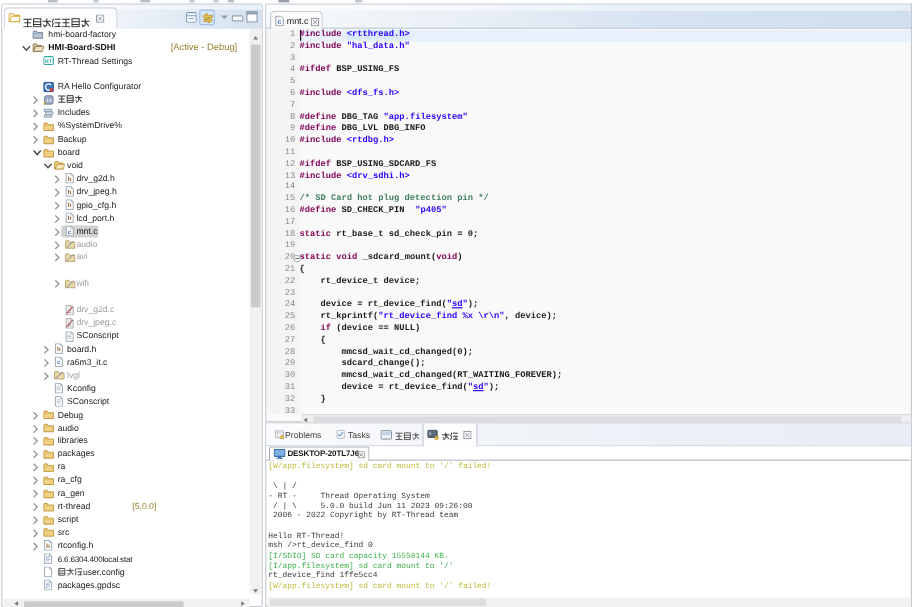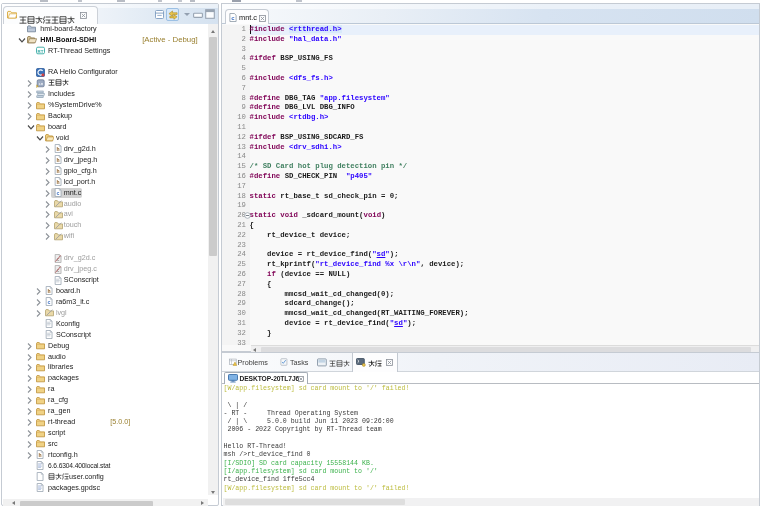--- a/index.html
+++ b/index.html
@@ -335,32 +335,20 @@
         <span style="position:absolute;left:43px;top:0">
           <svg class="blk" width="5" height="9" viewBox="0 0 5 9" style="margin-top:1px">
             <path d="M1,1.5 L4,4.5 L1,7.5" fill="none" stroke="#8e9399" stroke-width="1.1"></path>
           </svg>
         </span>
         <span style="position:absolute;left:52px;top:0.5px"><span class="ic"><svg width="9" height="9" viewBox="0 0 9 9">
               <path d="M0.5,2.2 L0.5,7.8 L8.5,7.8 L8.5,2.9 L4.2,2.9 L3.3,1.6 L1,1.6 Z" fill="#ead9a8" stroke="#b3a26e" stroke-width="0.8"></path>
               <path d="M1.5,7.4 L7.4,1.8" stroke="#a0a0a0" stroke-width="0.9"></path>
             </svg></span></span>
         <span class="tl gray" style="position:absolute;left:61.7px;top:0">avi</span>
-      </div>
-<div class="trow" style="top:196.3px">
-        <span style="position:absolute;left:43px;top:0">
-          <svg class="blk" width="5" height="9" viewBox="0 0 5 9" style="margin-top:1px">
-            <path d="M1,1.5 L4,4.5 L1,7.5" fill="none" stroke="#8e9399" stroke-width="1.1"></path>
-          </svg>
-        </span>
-        <span style="position:absolute;left:52px;top:0.5px"><span class="ic"><svg width="9" height="9" viewBox="0 0 9 9">
-              <path d="M0.5,2.2 L0.5,7.8 L8.5,7.8 L8.5,2.9 L4.2,2.9 L3.3,1.6 L1,1.6 Z" fill="#ead9a8" stroke="#b3a26e" stroke-width="0.8"></path>
-              <path d="M1.5,7.4 L7.4,1.8" stroke="#a0a0a0" stroke-width="0.9"></path>
-            </svg></span></span>
-        <span class="tl gray" style="position:absolute;left:61.7px;top:0">touch</span>
       </div>
 <div class="trow" style="top:207.3px">
         <span style="position:absolute;left:43px;top:0">
           <svg class="blk" width="5" height="9" viewBox="0 0 5 9" style="margin-top:1px">
             <path d="M1,1.5 L4,4.5 L1,7.5" fill="none" stroke="#8e9399" stroke-width="1.1"></path>
           </svg>
         </span>
         <span style="position:absolute;left:52px;top:0.5px"><span class="ic"><svg width="9" height="9" viewBox="0 0 9 9">
               <path d="M0.5,2.2 L0.5,7.8 L8.5,7.8 L8.5,2.9 L4.2,2.9 L3.3,1.6 L1,1.6 Z" fill="#ead9a8" stroke="#b3a26e" stroke-width="0.8"></path>
               <path d="M1.5,7.4 L7.4,1.8" stroke="#a0a0a0" stroke-width="0.9"></path>

